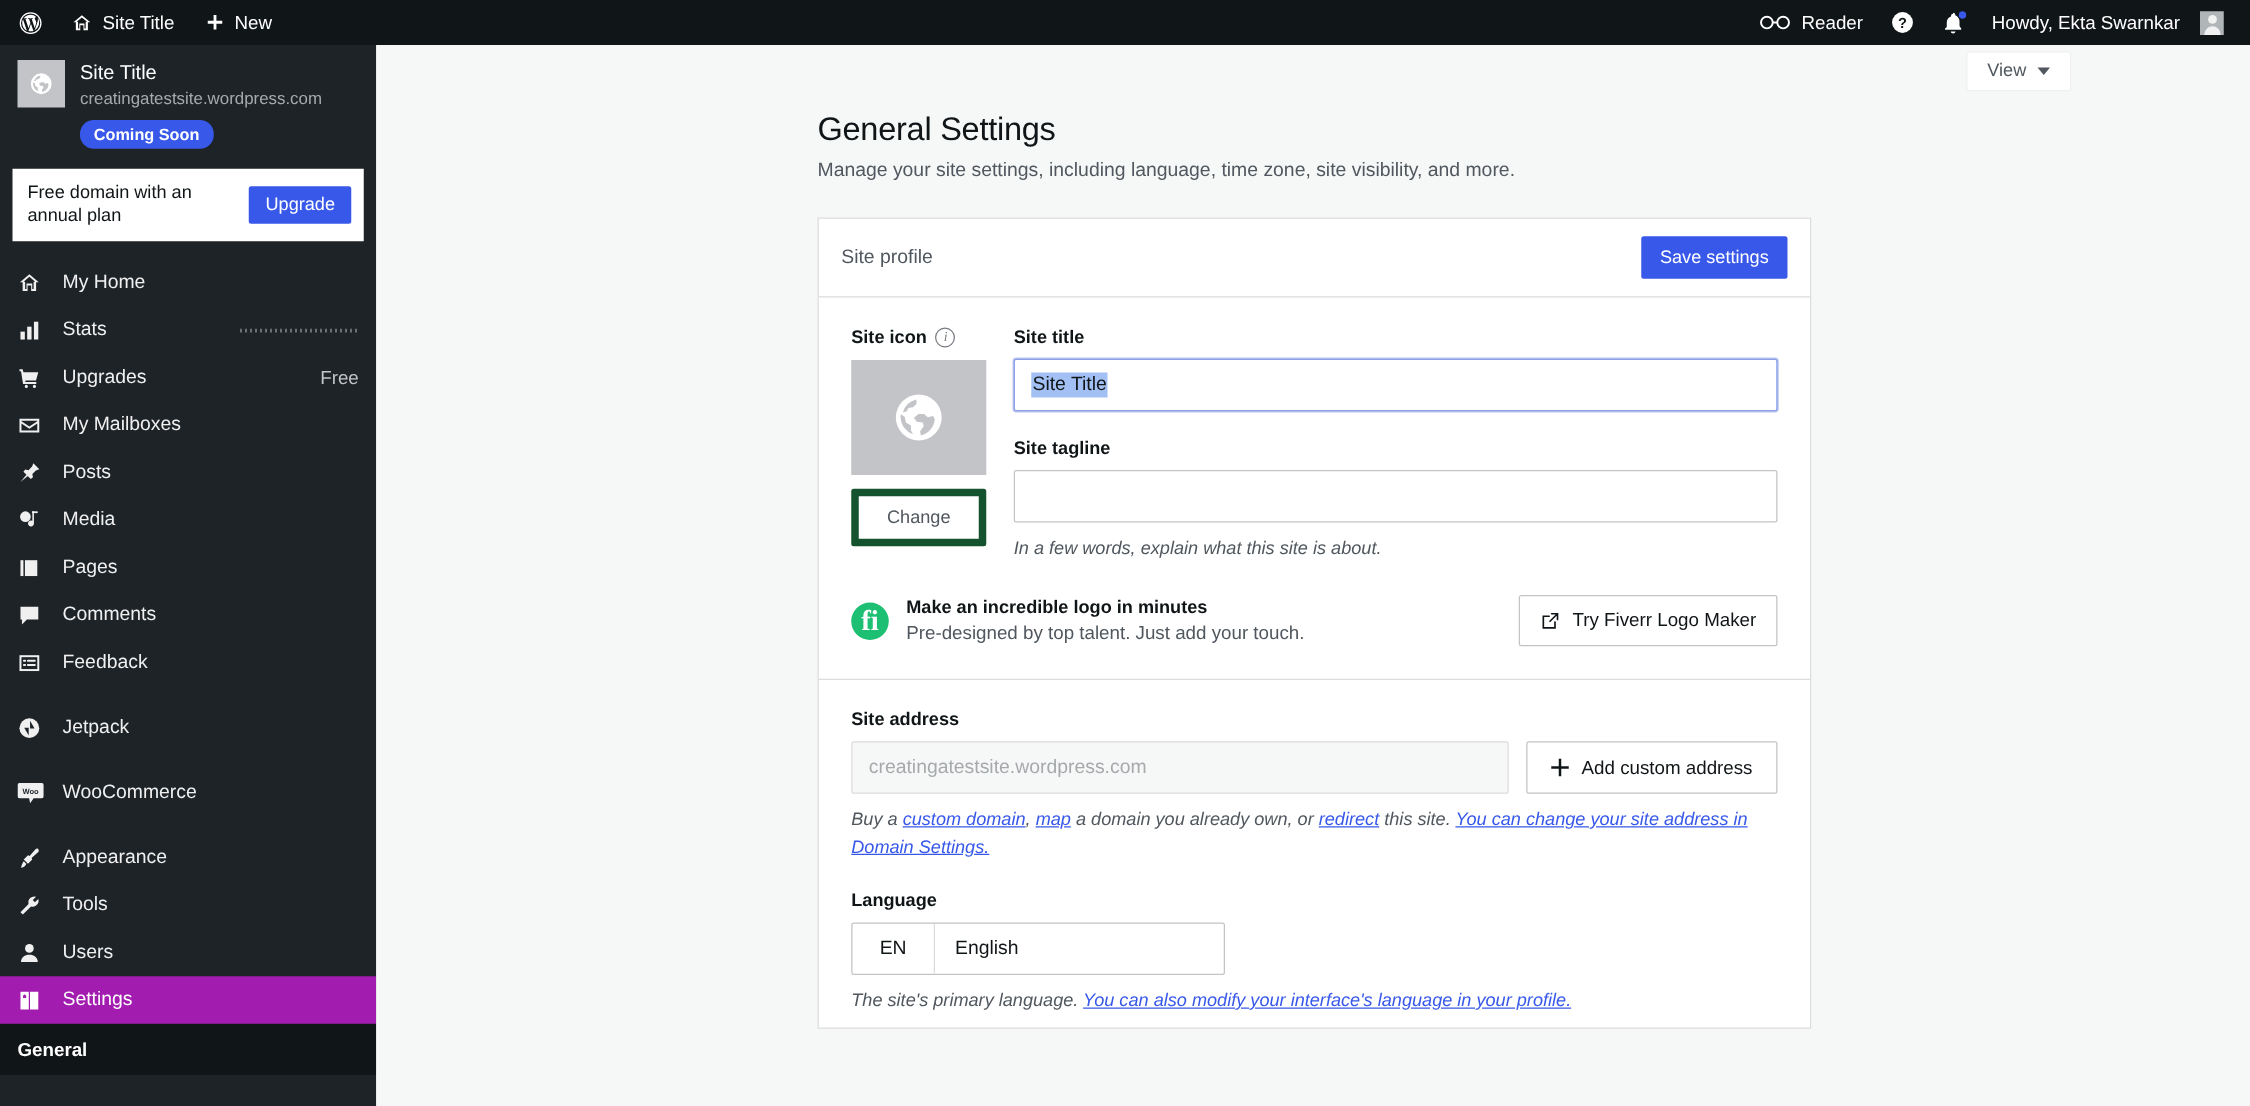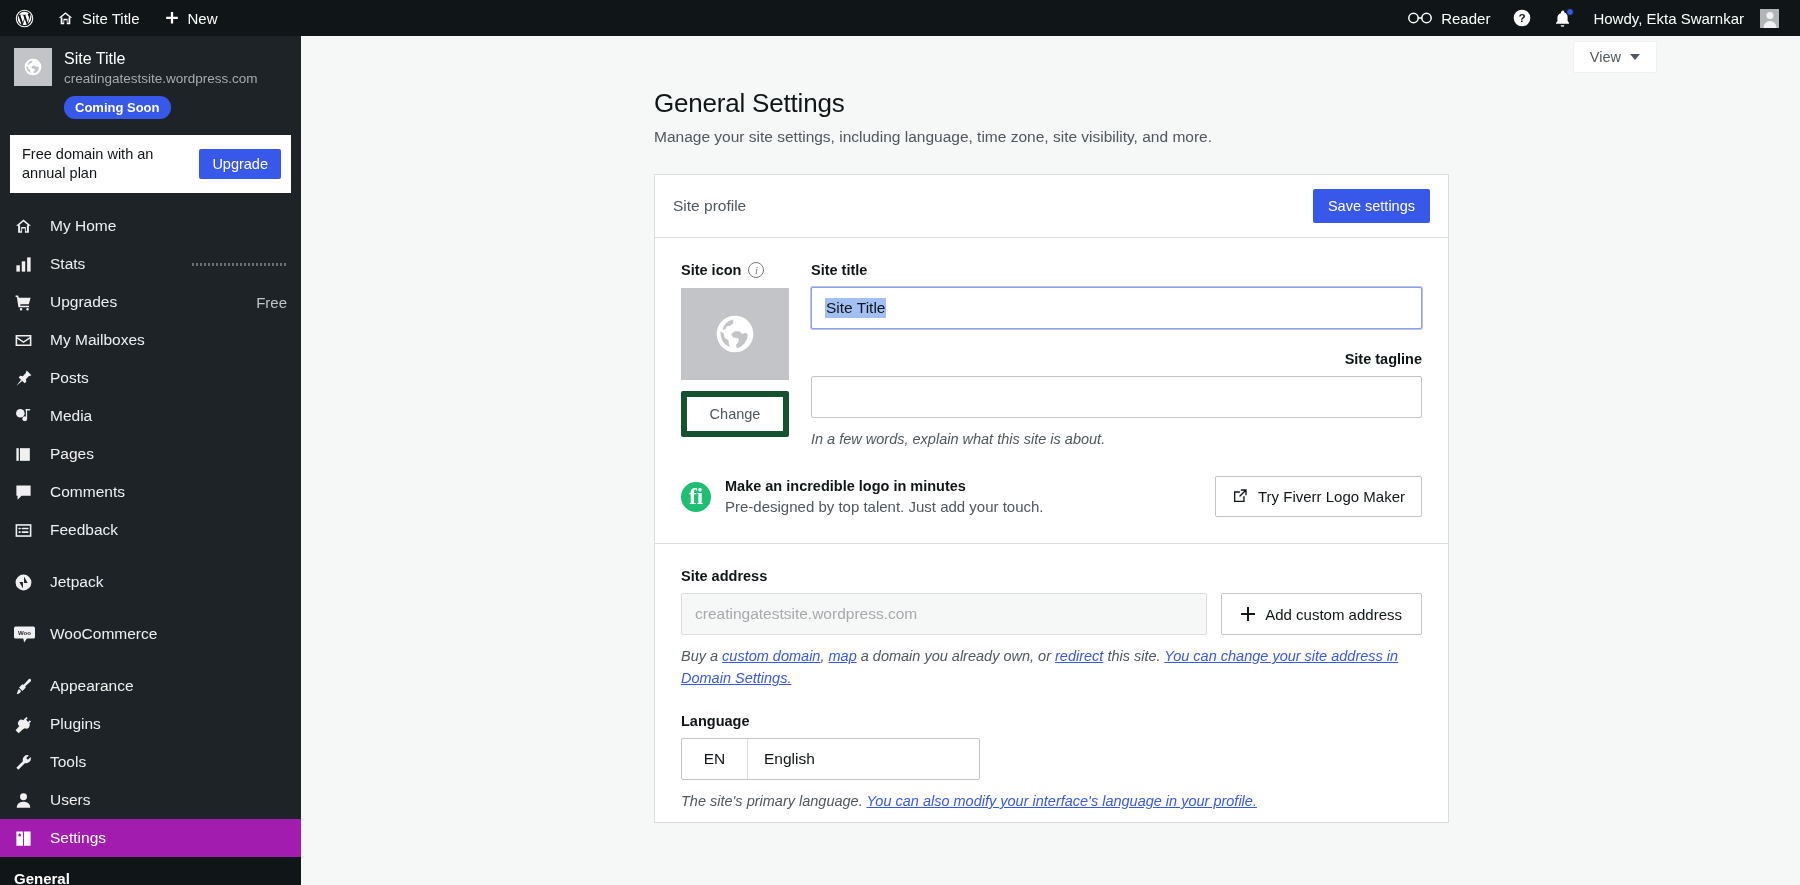--- a/index.html
+++ b/index.html
@@ -212,40 +212,40 @@
     display: flex; align-items: center;
     height: 42px; margin-top: 9px; padding: 0 13px;
     border: 1px solid #c3c4c7; border-radius: 2px;
     font-size: 15.5px; background: #fff;
   }
   .help {
     margin-top: 10px; font-size: 14.5px;
     color: #50575e; font-style: italic; line-height: 22px;
   }
   .help a { color: #3858e9; text-decoration: underline; cursor: pointer; }
-  .mt22 { margin-top: 22px; text-align: right; }
+  .mt22 { margin-top: 22px; }
 
   .promo {
     display: flex; align-items: center; gap: 14px;
     margin: 26px 0 0 0; padding-bottom: 26px;
   }
   .fiverr-logo {
     width: 30px; height: 30px; border-radius: 50%;
     background: #1dbf73; color: #fff;
     display: flex; align-items: center; justify-content: center;
     font-size: 23px; font-weight: 700; flex: 0 0 auto;
     font-family: "Liberation Serif", serif;
   }
   .promo-t1 { font-size: 14.5px; font-weight: 700; color: #101517; }
   .promo-t2 { font-size: 15px; color: #50575e; margin-top: 4px; }
   .promo-btn {
     margin-left: auto; background: #fff;
     border: 1px solid #c3c4c7; border-radius: 2px;
     padding: 11px 16px; font-size: 15px; color: #101517;
-    display: flex; gap: 10px;
+    display: flex; align-items: center; gap: 10px;
     font-family: inherit; cursor: pointer; white-space: nowrap;
   }
 
   .sep { border-top: 1px solid #dcdcde; margin: 0 -26px; }
   .section { padding-top: 24px; }
   .addr-row { display: flex; gap: 14px; margin-top: 9px; }
   .addr-input {
     flex: 1; height: 42px; padding: 0 13px;
     border: 1px solid #dcdcde; border-radius: 2px;
     background: #f6f7f7; color: #a7aaad;
@@ -492,28 +492,20 @@
 
       <div class="menu-item">
         <span class="mi-icon">
           <svg width="19" height="19" viewBox="0 0 24 24" fill="#f0f0f1">
               <path d="M20.5 2.2c1.2 1.2 1.4 2.7.5 3.6l-6.8 6 .7 1.6-4.3 4.3-4.3-4.3 4.3-4.3 1.6.7 6-6.8c.9-.9 2.4-.7 2.3-.8zM6.3 15.1l2.6 2.6c-.5 1.8-2 3.4-5.4 4.1.8-3.3 1.9-5.6 2.8-6.7z"></path>
             </svg>
         </span>
         <span class="mi-label">Appearance</span>
       </div>
 
-      <div class="menu-item">
-        <span class="mi-icon">
-          <svg width="19" height="19" viewBox="0 0 24 24" fill="#f0f0f1">
-              <path d="M15.7 2.5l1.6 1.6-2 2 2.6 2.6 2-2 1.6 1.6-2 2a4.6 4.6 0 01-6 6.4L11 18.2 5.8 23 2 19.2l4.8-5.2-1.5-1.5a4.6 4.6 0 016.4-6l2-2z"></path>
-            </svg>
-        </span>
-        <span class="mi-label">Plugins</span>
-      </div>
 
       <div class="menu-item">
         <span class="mi-icon">
           <svg width="19" height="19" viewBox="0 0 24 24" fill="#f0f0f1">
               <path d="M21 5.2l-3.4 3.4-2.2-2.2L18.8 3a6 6 0 00-7.6 7.3L3 18.6 5.4 21l8.3-8.2A6 6 0 0021 5.2z"></path>
             </svg>
         </span>
         <span class="mi-label">Tools</span>
       </div>
 

